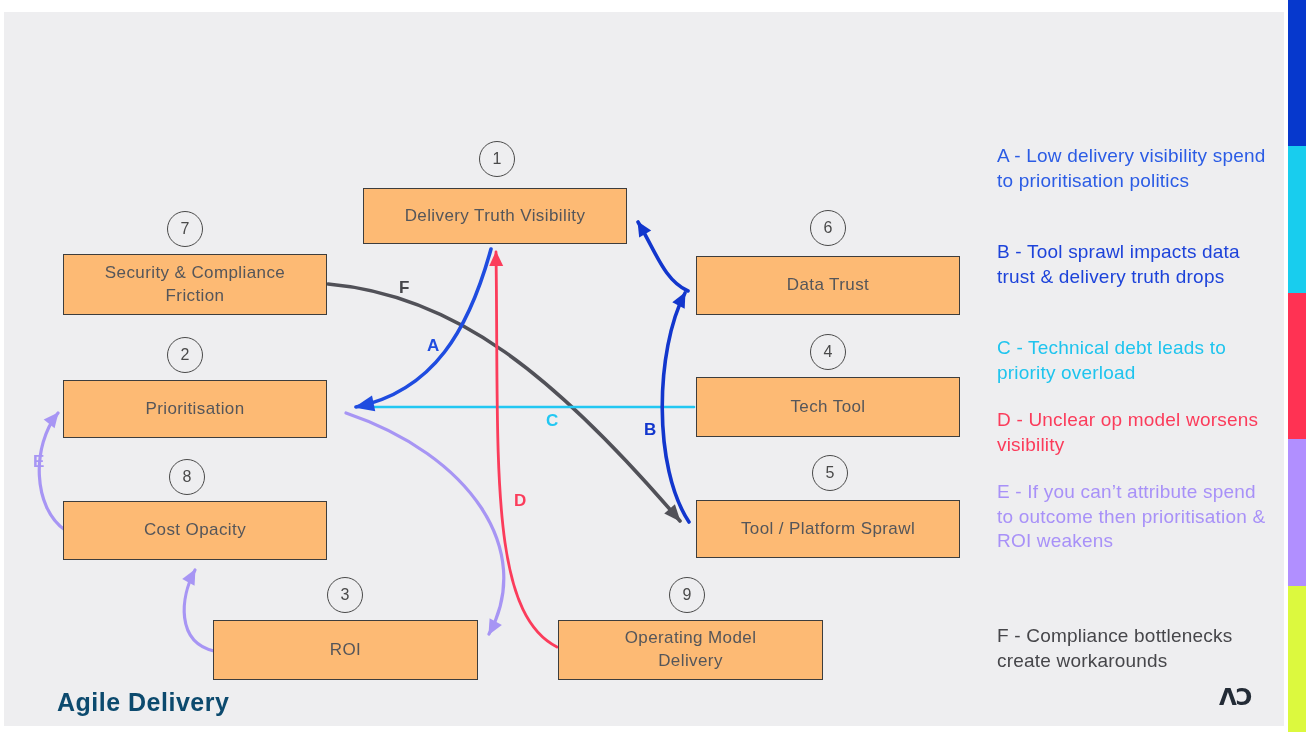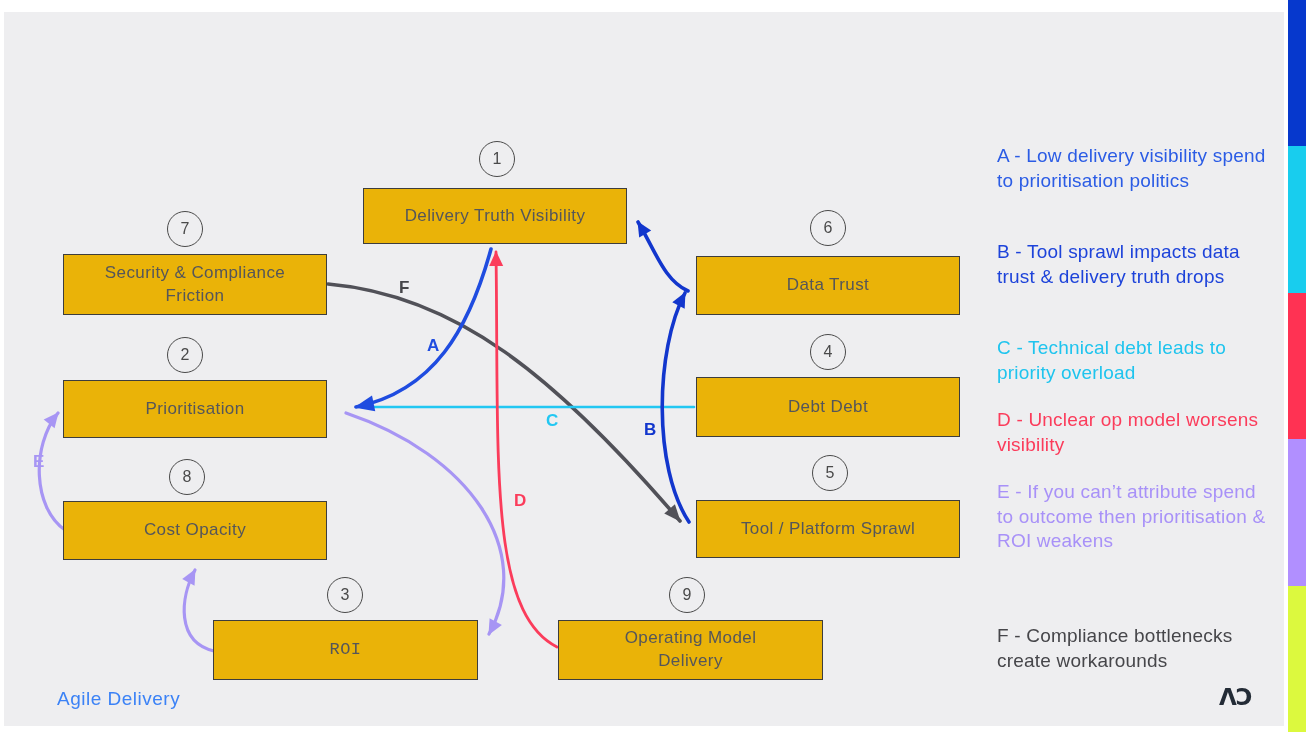--- a/index.html
+++ b/index.html
@@ -15,21 +15,21 @@
   }
   
   .title{
     position:absolute;left:65px;top:42px;width:1000px;
     font-size:29px;font-weight:bold;color:#58585a;
     line-height:1.33;letter-spacing:.2px;
   }
   
   .node{
     position:absolute;
-    border:1.6px solid #3d3d3d;background:#eab308;
+    border:1.6px solid #3d3d3d;background:#fdba74;
     display:flex;align-items:center;justify-content:center;
     text-align:center;color:#55565a;font-size:17px;
     letter-spacing:.4px;line-height:1.35;box-sizing:border-box;
   }
   .node span{display:inline-block;}
   
   .badge{
     position:absolute;width:36px;height:36px;border-radius:50%;
     border:1.4px solid #4a4a4a;background:#eeeef0;color:#4a4a4a;
     display:flex;align-items:center;justify-content:center;
@@ -53,21 +53,21 @@
   
   .legend-item{
     position:absolute;left:997px;width:278px;
     font-size:19px;line-height:1.29;letter-spacing:.2px;
   }
   .lg-a{color:#2b5ce5;} .lg-b{color:#1d43da;} .lg-c{color:#1ec4ee;}
   .lg-d{color:#fb3c5b;} .lg-e{color:#a891f8;} .lg-f{color:#46464a;}
   
   .brand{
     position:absolute;left:57px;top:688px;
-    font-size:19px;color:#3b82f6;letter-spacing:.5px;
+    font-size:25px;color:#0c4a6e;letter-spacing:.5px;font-weight:bold;
   }
   .ad-logo{
     position:absolute;left:1219px;top:684px;
     font-size:23px;font-weight:bold;color:#232b36;
     font-family:"DejaVu Sans",sans-serif;letter-spacing:-1px;
   }
   
   .colorbar{
     position:absolute;right:0;top:0;width:18px;height:732px;
     display:flex;flex-direction:column;
@@ -127,28 +127,28 @@
   </div>
 <div class="node" style="left:63px;top:254px;width:264px;height:61px;">
     <span style="max-width:230px;">Security &amp; Compliance Friction</span>
   </div>
 <div class="node" style="left:63px;top:380px;width:264px;height:58px;">
     <span>Prioritisation</span>
   </div>
 <div class="node" style="left:63px;top:501px;width:264px;height:59px;">
     <span>Cost Opacity</span>
   </div>
-<div class="node" style="left:213px;top:620px;width:265px;height:60px;font-family:Liberation Mono, monospace;">
+<div class="node" style="left:213px;top:620px;width:265px;height:60px;">
     <span>ROI</span>
   </div>
 <div class="node" style="left:696px;top:256px;width:264px;height:59px;">
     <span>Data Trust</span>
   </div>
 <div class="node" style="left:696px;top:377px;width:264px;height:60px;">
-    <span>Debt Debt</span>
+    <span>Tech Tool</span>
   </div>
 <div class="node" style="left:696px;top:500px;width:264px;height:58px;">
     <span>Tool / Platform Sprawl</span>
   </div>
 <div class="node" style="left:558px;top:620px;width:265px;height:60px;">
     <span style="max-width:170px;">Operating Model Delivery</span>
   </div>
 
 <div class="elbl lbl-f" style="left:399px;top:278px;">F</div>
 <div class="elbl lbl-a" style="left:427px;top:336px;">A</div>

